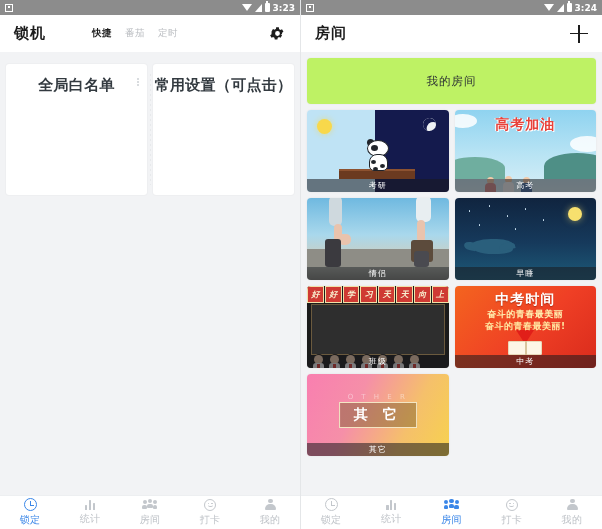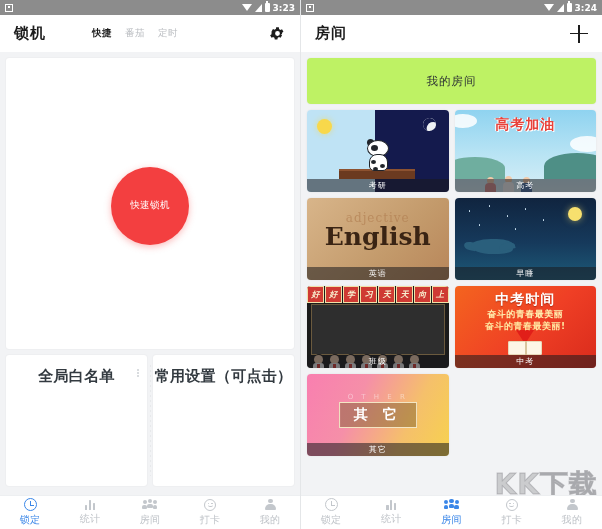--- a/index.html
+++ b/index.html
@@ -291,25 +291,20 @@
         <span class="tab">定时</span>
       </div>
       <span class="gear">
         <svg viewBox="0 0 24 24" width="17" height="17" aria-hidden="true">
           <path fill="#1c1c1c" d="M19.4 13a7.8 7.8 0 0 0 0-2l2-1.6-2-3.4-2.4 1a7.6 7.6 0 0 0-1.7-1L14.9 3h-3.8l-.4 2.6c-.6.3-1.2.6-1.7 1l-2.4-1-2 3.4L4.6 11a7.8 7.8 0 0 0 0 2l-2 1.6 2 3.4 2.4-1c.5.4 1.1.8 1.7 1l.4 2.6h3.8l.4-2.6c.6-.2 1.2-.6 1.7-1l2.4 1 2-3.4-2-1.6zM13 15.4a3.4 3.4 0 1 1 0-6.8 3.4 3.4 0 0 1 0 6.8z" transform="translate(-1,0)"></path>
         </svg>
       </span>
     </div>
 
     <div class="body-left">
-      <div class="bigcard">
-        <div class="redcircle">
-          <span>快速锁机</span>
-        </div>
-      </div>
 
       <div class="row2">
         <div class="minicard">
           <div class="mc-title">全局白名单</div>
           <span class="dots">
               <i></i>
               <i></i>
               <i></i>
             </span>
           <span class="vdivider"></span>
@@ -420,28 +415,35 @@
                 <i class="t" style="background:#f5f5f5;left:0;"></i>
             </span>
             <span class="gk-p" style="left:66px;bottom:15px;">
               <i class="h" style="background:#f2c9a8;"></i>
                 <i class="t" style="background:#4a6fa5;left:0;"></i>
             </span>
           </div>
           <div class="label">高考</div>
         </div>
 
-        <div class="roomcard">
-          <div class="art art-english">
-            <span class="en-sub">adjective</span>
-            <span class="en-word">English</span>
-          </div>
-          <div class="label">英语</div>
-        </div>
-
+
+        <div class="roomcard">
+          <div class="art art-couple">
+            <span class="cp-road"></span>
+            <span class="cp-sleeve" style="left:22px;top:-2px;width:13px;height:30px;"></span>
+            <span class="cp-sleeve" style="right:18px;top:-2px;width:15px;height:26px;background:#e8eef1;"></span>
+            <span class="cp-arm" style="left:27px;top:26px;width:8px;height:20px;"></span>
+            <span class="cp-arm" style="right:24px;top:22px;width:8px;height:22px;"></span>
+            <span class="cp-arm" style="left:31px;top:36px;width:13px;height:11px;border-radius:5px;"></span>
+            <span class="cp-leg" style="left:18px;bottom:13px;width:16px;height:28px;"></span>
+            <span class="cp-short" style="right:16px;top:42px;width:22px;height:22px;"></span>
+            <span class="cp-leg" style="right:20px;bottom:13px;width:15px;height:16px;background:#4a4a50;"></span>
+          </div>
+          <div class="label">情侣</div>
+        </div>
 
         <div class="roomcard">
           <div class="art art-zaoshui">
             <span class="zs-moon"></span>
             <span class="zs-star" style="left:14px;top:12px;"></span>
             <span class="zs-star" style="left:34px;top:7px;"></span>
             <span class="zs-star" style="left:52px;top:17px;"></span>
             <span class="zs-star" style="left:70px;top:10px;"></span>
             <span class="zs-star" style="left:88px;top:21px;"></span>
             <span class="zs-star" style="left:24px;top:26px;"></span>
@@ -528,21 +530,20 @@
             <span class="qt-sub">O T H E R</span>
             <span class="qt-box">其 它</span>
           </div>
           <div class="label">其它</div>
         </div>
 
       </div>
     </div>
 
     <div class="watermark">
-      <div class="wm-main">KK下载</div>
       <div class="wm-sub">www.kkx.net</div>
     </div>
 
     <div class="bottomnav">
       <div class="nav-item">
         <span class="nav-ic ic-lock"></span>
         <span class="nav-label">锁定</span>
       </div>
       <div class="nav-item">
         <span class="nav-ic ic-chart">

